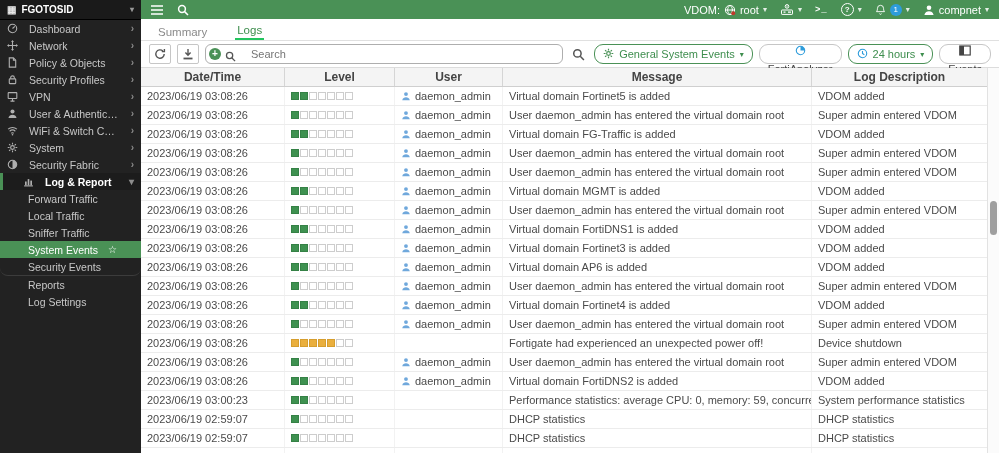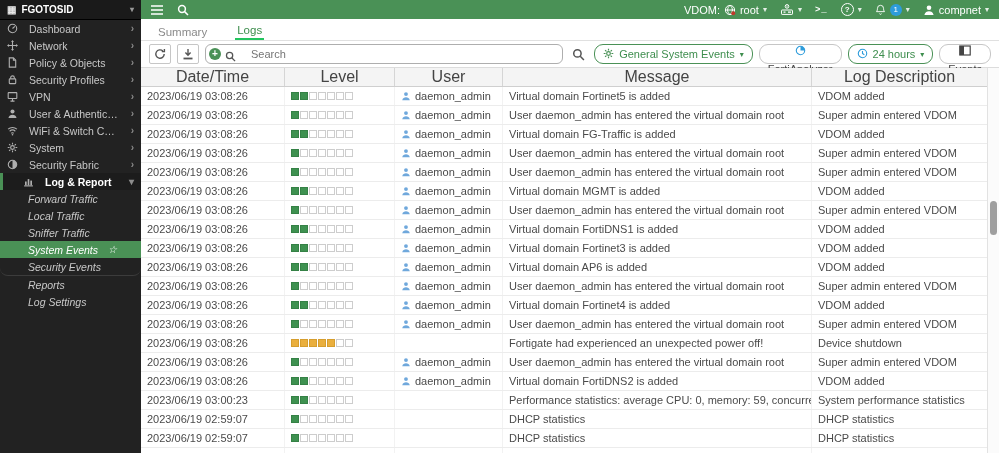--- a/index.html
+++ b/index.html
@@ -10,21 +10,21 @@
   .sidebar{width:141px;flex-shrink:0;background:#222;color:#c8c8c8;font-size:10.5px;display:flex;flex-direction:column;}
   .logo-row{height:19px;background:#1a1a1a;display:flex;align-items:center;gap:5px;padding:0 7px;color:#fff;font-weight:bold;font-size:10px;border-bottom:1px solid #000;}
   .logo-grid{font-size:10px;color:#e8e8e8;}
   .logo-caret{margin-left:auto;color:#999;font-size:8px;}
   .side-item{height:17px;display:flex;align-items:center;gap:11px;padding:0 7px;cursor:pointer;white-space:nowrap;}
   .side-item .mi{width:11px;height:11px;flex-shrink:0;color:#b0b0b0;}
   .side-item .mi svg{width:11px;height:11px;display:block;}
   .side-item .lbl{flex:1;overflow:hidden;text-overflow:ellipsis;}
   .side-item .chev{color:#8d8d8d;font-size:10px;font-weight:bold;margin-left:auto;}
   .side-item.expanded{color:#fff;font-weight:bold;background:#1c1c1c;border-left:3px solid #4a9156;padding-left:20px;}
-  .sub-item{height:17px;display:flex;align-items:center;padding:0 24px 0 28px;color:#c8c8c8;cursor:pointer;white-space:nowrap;font-style:italic;}
+  .sub-item{height:17px;display:flex;align-items:center;padding:0 24px 0 28px;color:#c8c8c8;cursor:pointer;white-space:nowrap;}
   .sub-item.active{background:#4a9156;color:#fff;}
   .sub-item .star{margin-left:auto;font-size:10px;color:#fff;}
   .sub-divider{border-bottom:1px solid #3c3c3c;border-radius:8px;}
 
   
   .main{flex:1;display:flex;flex-direction:column;min-width:0;background:#fff;}
 
   .topbar{height:19px;background:#4a9156;display:flex;align-items:center;color:#fff;padding:0 10px;gap:14px;font-size:11px;flex-shrink:0;}
   .topbar .ic{display:flex;align-items:center;cursor:pointer;}
   .topbar svg{display:block;}
@@ -50,21 +50,21 @@
   .filter-btn .fcaret{font-size:8px;}
   .filter-btn.green{border:1px solid #4a9156;color:#3e8e4e;}
   .filter-btn.gray{border:1px solid #c6c6c6;color:#444;flex-direction:column;}
   .icon-blue{color:#2d9cdb;}
   .icon-green{color:#4a9156;}
 
   
   .table-area{flex:1;display:flex;min-height:0;}
   .table{width:847px;display:flex;flex-direction:column;font-size:11px;overflow:hidden;}
   .thead{display:grid;grid-template-columns:144px 110px 108px 309px 176px;height:18px;background:#f4f4f4;border-bottom:1px solid #cfcfcf;color:#444;flex-shrink:0;}
-  .th{display:flex;align-items:center;justify-content:center;border-right:1px solid #d5d5d5;font-size:16px;overflow:hidden;cursor:pointer;}
+  .th{display:flex;align-items:center;justify-content:center;border-right:1px solid #d5d5d5;font-size:12px;overflow:hidden;cursor:pointer;font-weight:bold;}
   .tbody{flex:1;overflow:hidden;}
   .tr{display:grid;grid-template-columns:144px 110px 108px 309px 176px;height:18px;border-bottom:1px solid #ececec;cursor:pointer;}
   .td{display:flex;align-items:center;padding:0 6px;border-right:1px solid #f2f2f2;color:#4a4a4a;white-space:nowrap;overflow:hidden;box-sizing:border-box;}
   .sq{width:6px;height:6px;border:1px solid #cdcdcd;background:#fff;margin-right:1px;flex-shrink:0;}
   .sq.g{background:#3e9150;border-color:#358146;}
   .sq.o{background:#eaaf3d;border-color:#d69e2e;}
   .usr-ic{color:#6fa8dc;margin-right:4px;display:flex;align-items:center;}
   .scroll-gutter{width:11px;border-left:1px solid #e2e2e2;background:#fbfbfb;position:relative;flex-shrink:0;}
   .thumb{position:absolute;left:2px;top:133px;width:7px;height:34px;background:#9f9f9f;border-radius:4px;cursor:pointer;}
 </style>

